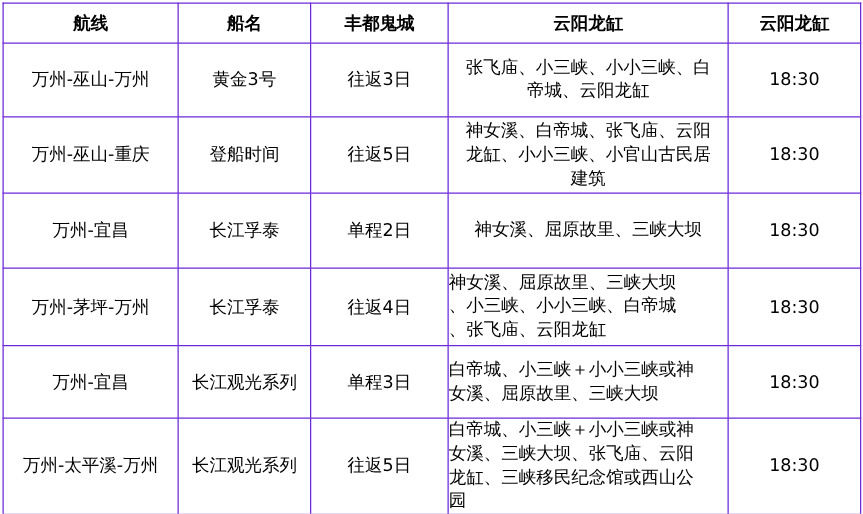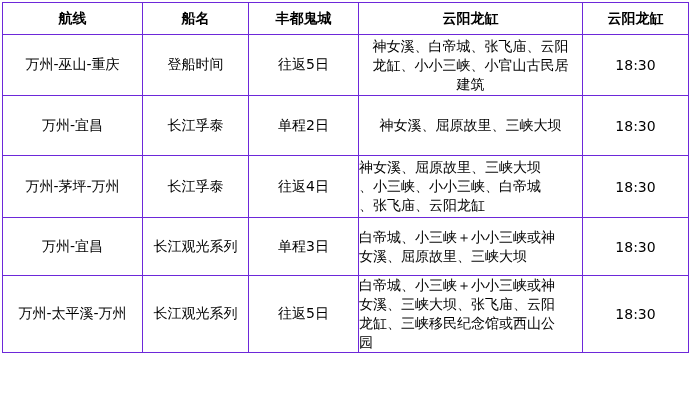--- a/index.html
+++ b/index.html
@@ -67,20 +67,28 @@
   <thead>
     <tr>
       <th>航线</th>
       <th>船名</th>
       <th>丰都鬼城</th>
       <th>云阳龙缸</th>
       <th>云阳龙缸</th>
     </tr>
   </thead>
   <tbody>
+    <tr class="r0">
+      <td class="c-route">万州-巫山-万州</td>
+      <td class="c-ship">黄金3号</td>
+      <td class="c-days">往返3日</td>
+      <td class="c-stops center">张飞庙、小三峡、小小三峡、白
+帝城、云阳龙缸</td>
+      <td class="c-time">18:30</td>
+    </tr>
     <tr class="r1">
       <td class="c-route">万州-巫山-重庆</td>
       <td class="c-ship">登船时间</td>
       <td class="c-days">往返5日</td>
       <td class="c-stops center">神女溪、白帝城、张飞庙、云阳
 龙缸、小小三峡、小官山古民居
 建筑</td>
       <td class="c-time">18:30</td>
     </tr>
     <tr class="r2">

